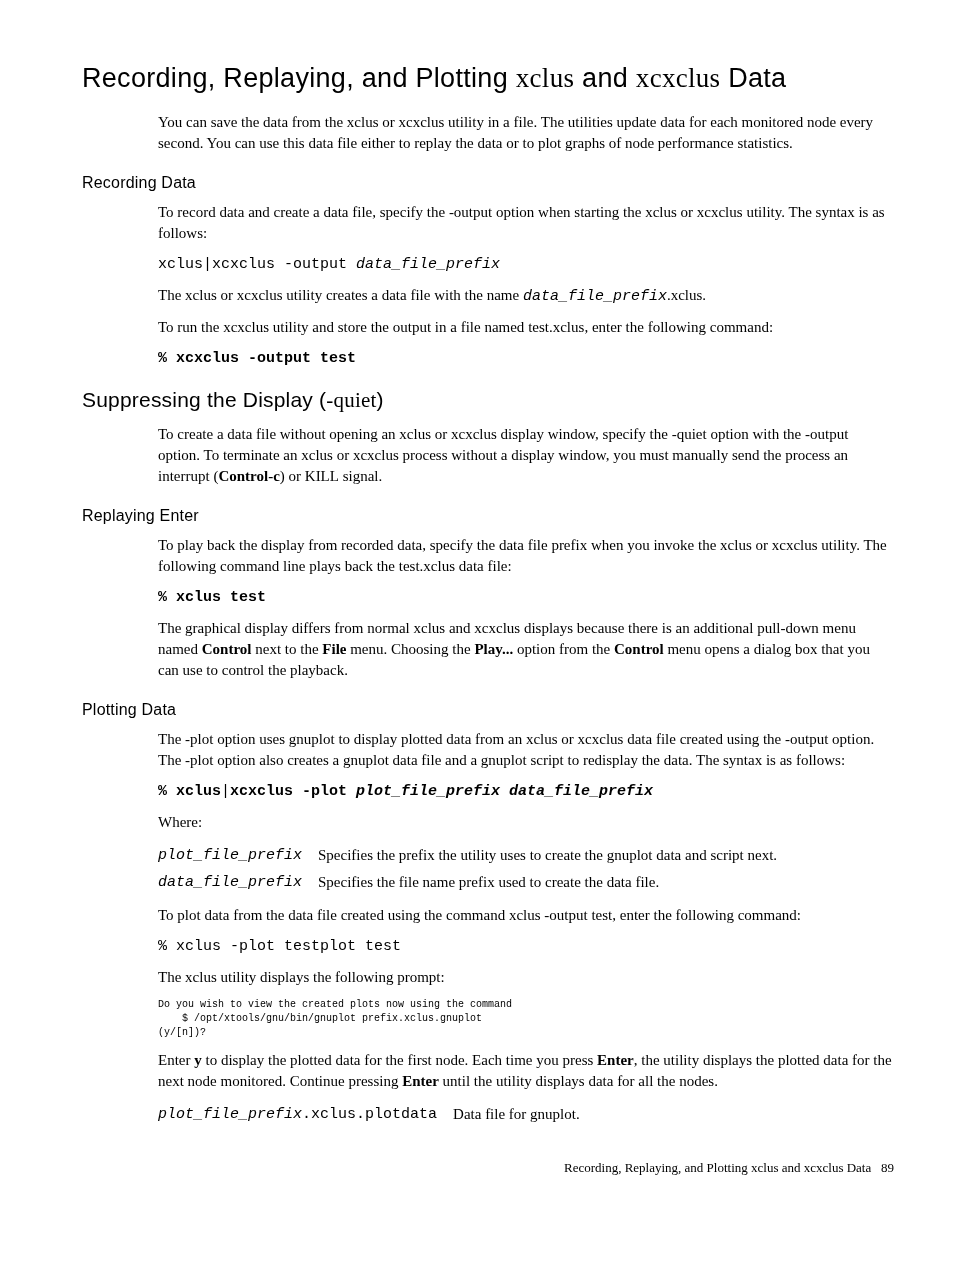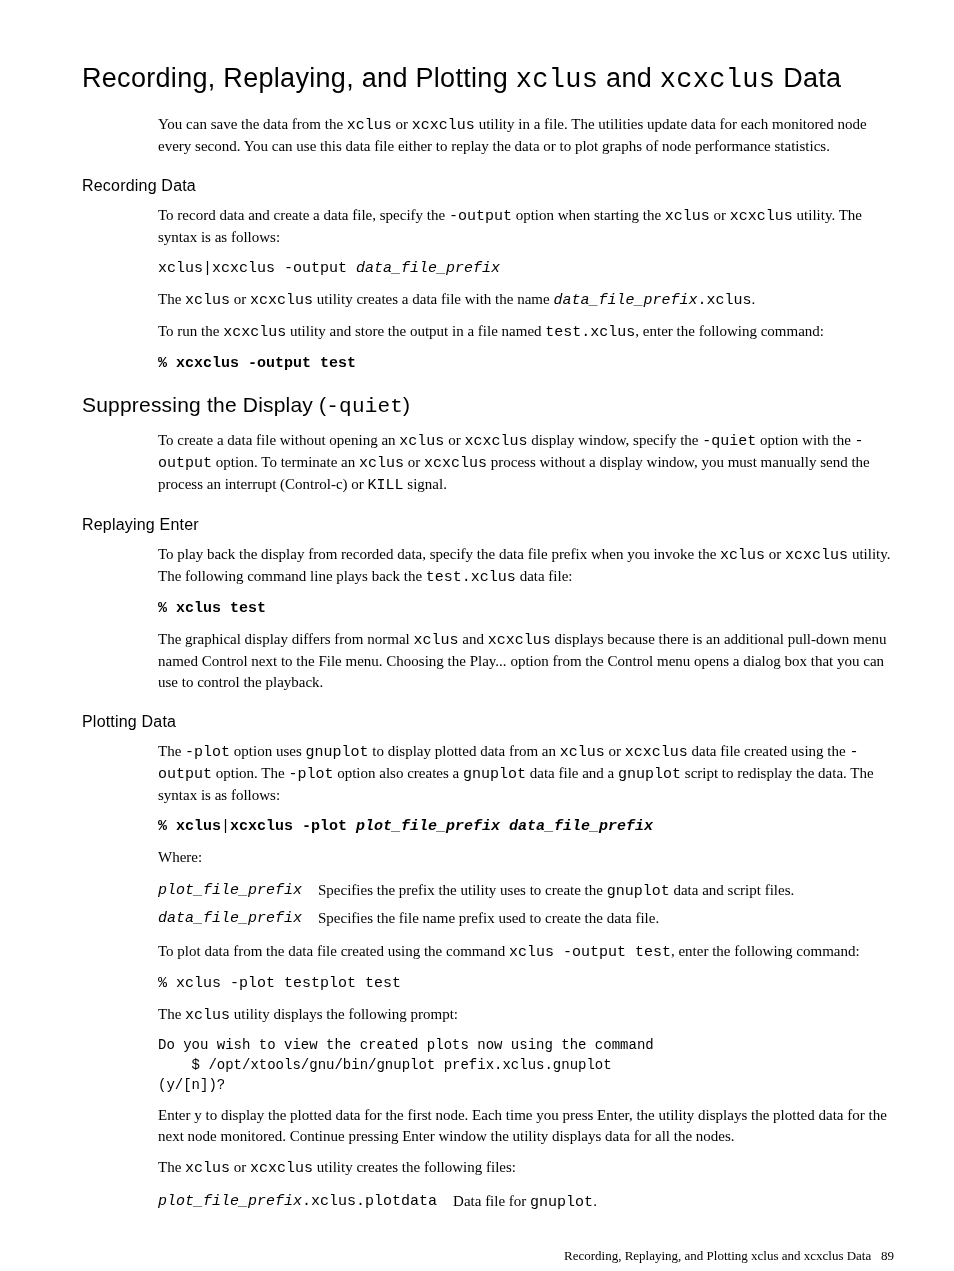--- a/index.html
+++ b/index.html
@@ -34,41 +34,41 @@
     margin: 16px 0 8px 0;
     letter-spacing: 0.2px;
   }
   .body-block {
     margin-left: 76px;
   }
   p {
     margin: 6px 0 10px 0;
   }
   .mono {
-    font-family: Liberation Mono, monospace;
+    font-family: Liberation Serif, serif;
   }
   .mono-italic {
     font-family: 'Courier New', monospace;
     font-style: italic;
   }
-  .bold { font-weight: normal; text-align: right; }
+  .bold { font-weight: bold; text-align: right; }
   .cmd-line {
     font-family: 'Courier New', monospace;
     font-weight: bold;
     margin: 6px 0 10px 0;
   }
   .cmd-line-normal {
     font-family: 'Courier New', monospace;
     margin: 6px 0 10px 0;
   }
   .code-block {
     font-family: 'Courier New', monospace;
     white-space: pre;
     margin: 6px 0 10px 0;
-    font-size: 14px;
+    font-size: 10px;
   }
   table.def {
     border-collapse: collapse;
     margin: 4px 0 8px 0;
   }
   table.def td {
     vertical-align: top;
     padding: 2px 16px 4px 0;
   }
   table.def td:first-child {
@@ -139,44 +139,41 @@
   </p>
   <p class="cmd-line">
     <span>% xclus</span><span style="font-weight:normal">|</span><span>xcxclus -plot </span><span style="font-style:italic">plot_file_prefix data_file_prefix</span>
   </p>
   <p>Where:</p>
   <table class="def">
     <tbody>
         <tr>
       <td>plot_file_prefix</td>
       <td style="font-family:Georgia,serif;font-style:normal">
-        <span>Specifies the prefix the utility uses to create the </span><span class="mono">gnuplot</span><span> data and script files.</span>
+        <span>Specifies the prefix the utility uses to create the </span><span class="mono">gnuplot</span><span> data and script next.</span>
       </td>
     </tr>
     <tr>
       <td>data_file_prefix</td>
       <td style="font-family:Georgia,serif;font-style:normal">Specifies the file name prefix used to create the data file.</td>
     </tr>
   </tbody>
     </table>
   <p>
     <span>To plot data from the data file created using the command </span><span class="mono">xclus -output test</span><span>, enter the following command:</span>
   </p>
   <p class="cmd-line-normal">% xclus -plot testplot test</p>
   <p>
     <span>The </span><span class="mono">xclus</span><span> utility displays the following prompt:</span>
   </p>
   <div class="code-block">Do you wish to view the created plots now using the command
     $ /opt/xtools/gnu/bin/gnuplot prefix.xclus.gnuplot
 (y/[n])?</div>
   <p>
-    <span>Enter </span><span class="bold">y</span><span> to display the plotted data for the first node. Each time you press </span><span class="bold">Enter</span><span>, the utility displays the plotted data for the next node monitored. Continue pressing </span><span class="bold">Enter</span><span> window the utility displays data for all the nodes.</span>
-  </p>
-  <p>
-    <span>The </span><span class="mono">xclus</span><span> or </span><span class="mono">xcxclus</span><span> utility creates the following files:</span>
+    <span>Enter </span><span class="bold">y</span><span> to display the plotted data for the first node. Each time you press </span><span class="bold">Enter</span><span>, the utility displays the plotted data for the next node monitored. Continue pressing </span><span class="bold">Enter</span><span> until the utility displays data for all the nodes.</span>
   </p>
   <table class="def">
     <tbody>
         <tr>
       <td>
         <span style="font-style:italic">plot_file_prefix</span><span style="font-style:normal">.xclus.plotdata</span>
       </td>
       <td style="font-family:Georgia,serif;font-style:normal">
         <span>Data file for </span><span class="mono">gnuplot</span><span>.</span>
       </td>

